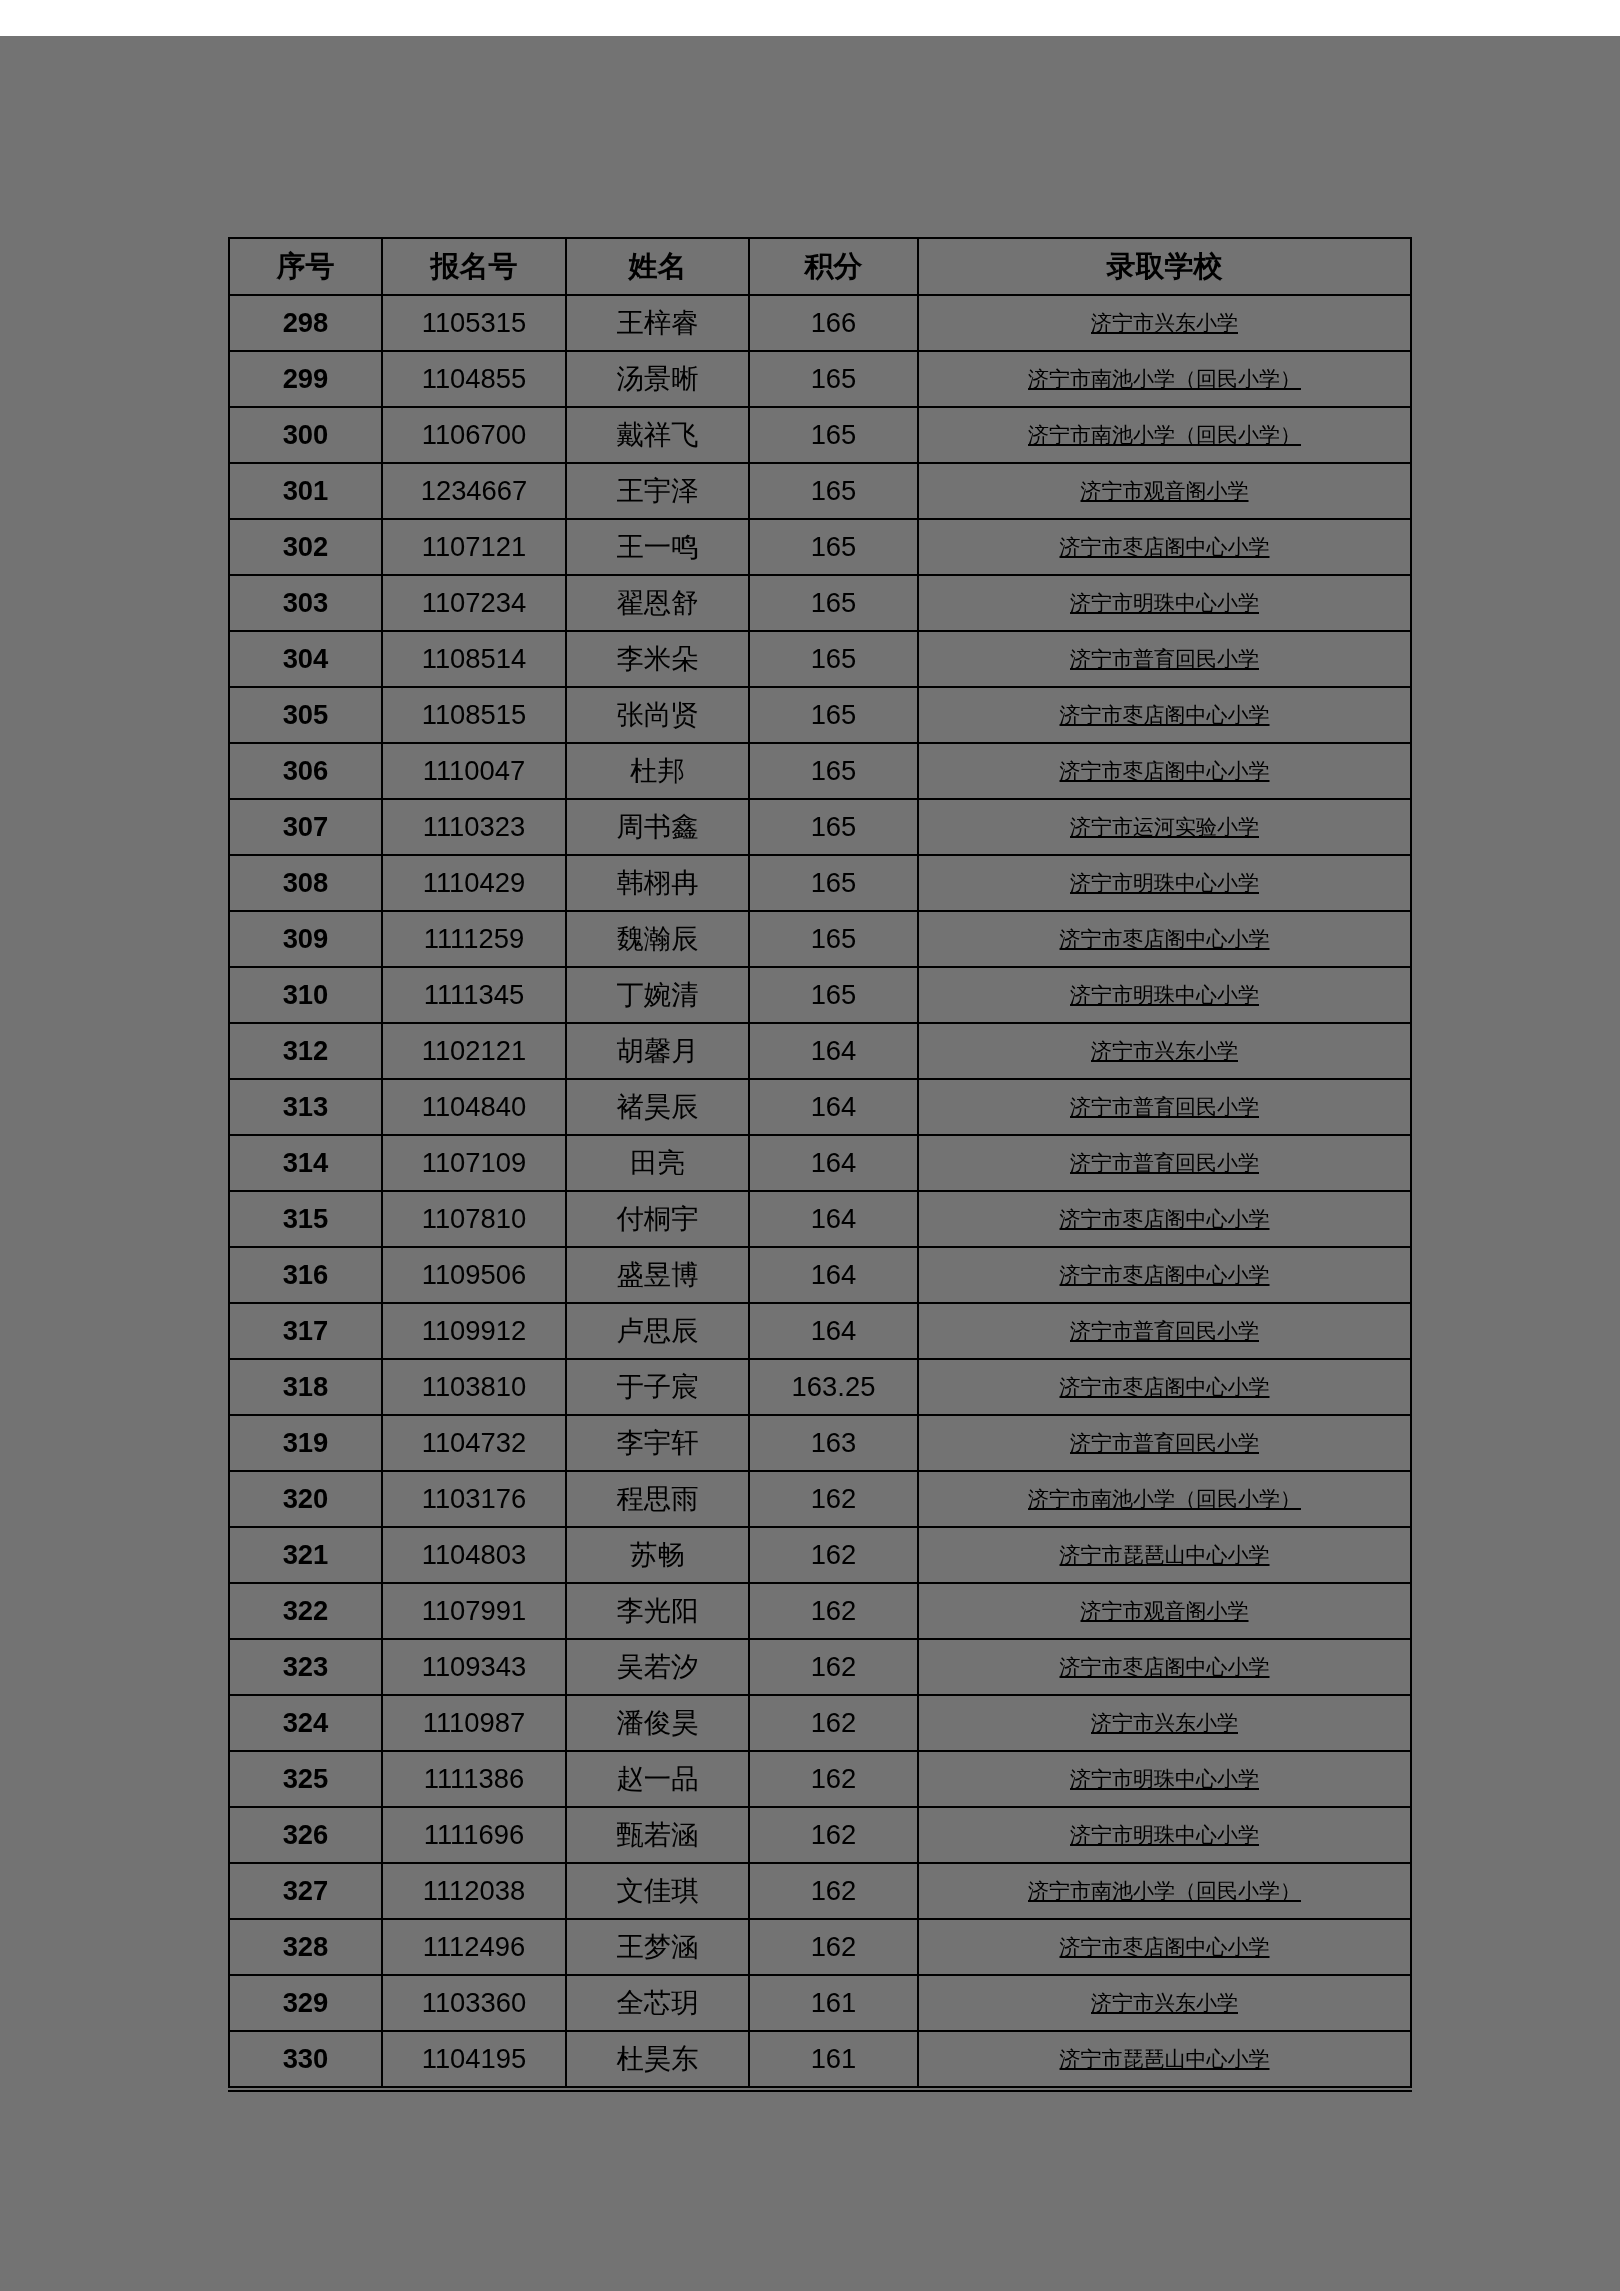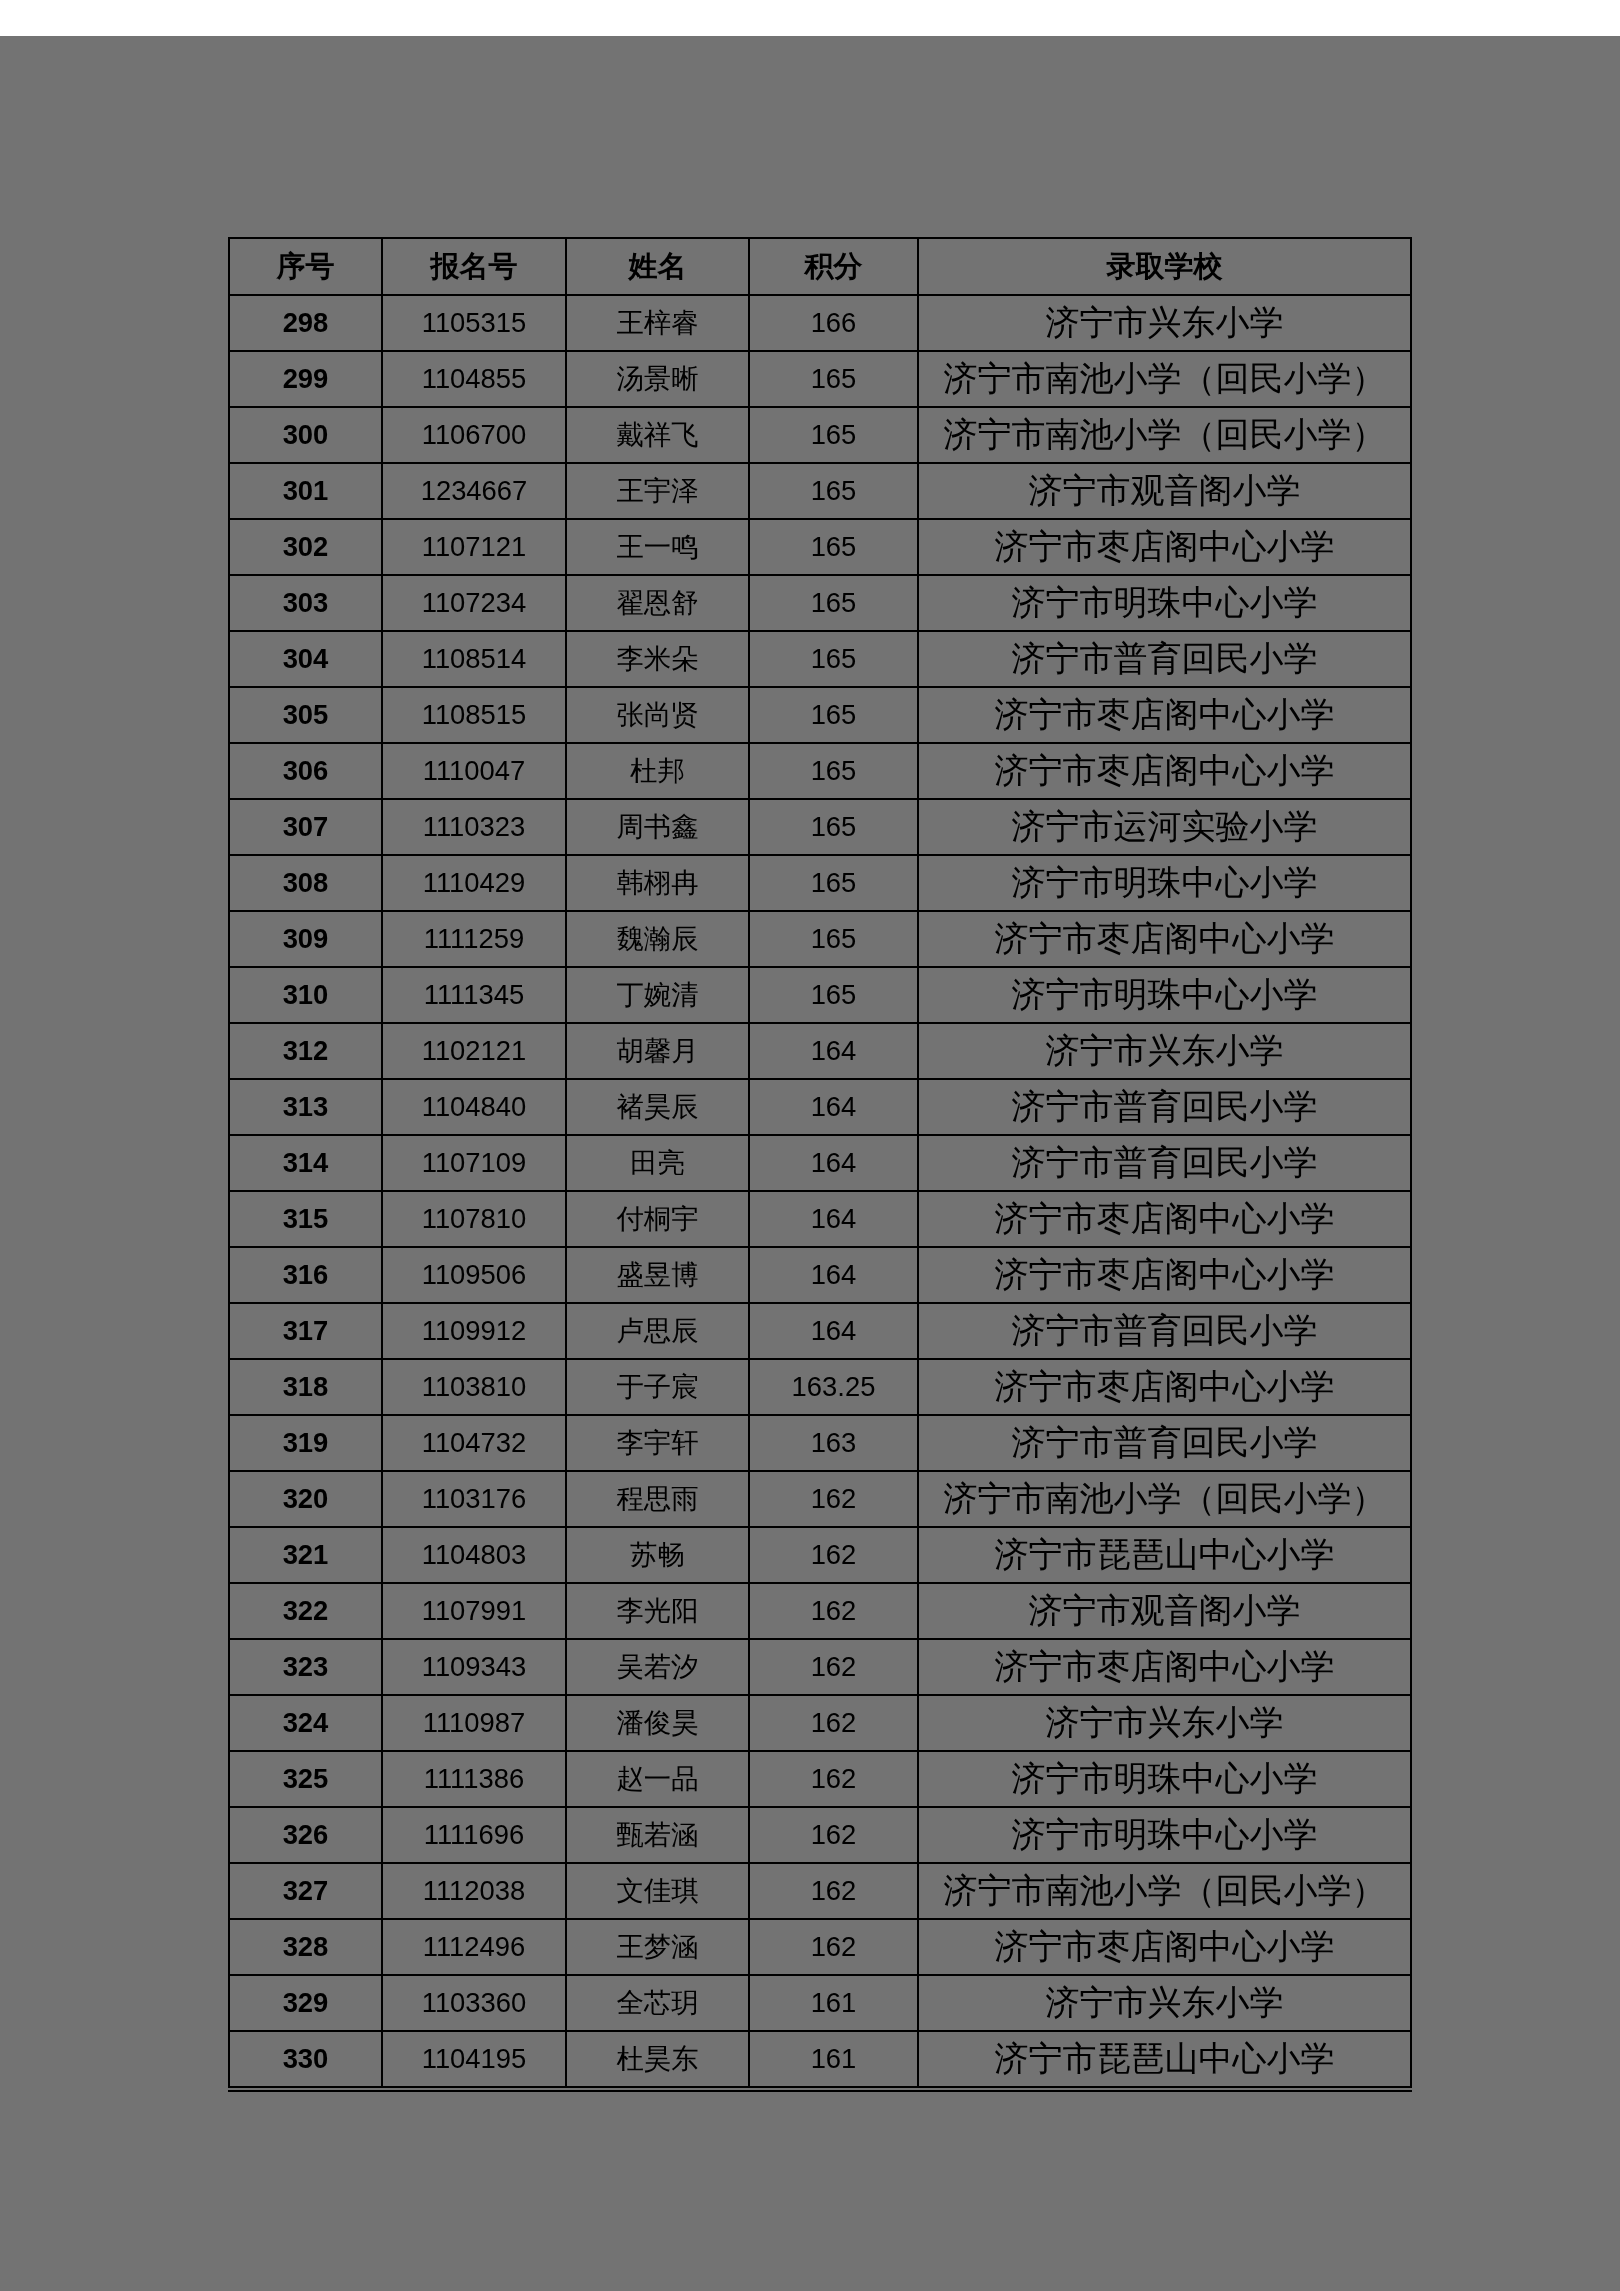--- a/index.html
+++ b/index.html
@@ -51,21 +51,22 @@
   td.col-serial, td.col-reg, td.col-score {
     font-family: "Liberation Sans", sans-serif;
     font-size: 27.4px;
   }
   td.col-name {
     font-family: Liberation Mono, monospace;
     font-size: 27.4px;
   }
   td.col-school {
     font-family: "Liberation Serif", serif;
-    font-size: 34px;
+    font-size: 21px;
+    text-decoration: underline;
   }
   table.admission tbody tr:last-child td {
     border-bottom: 6.9px double #000000;
   }
 </style>
 </head>
 <body>
 
 <div class="sheet">
   <table class="admission">

